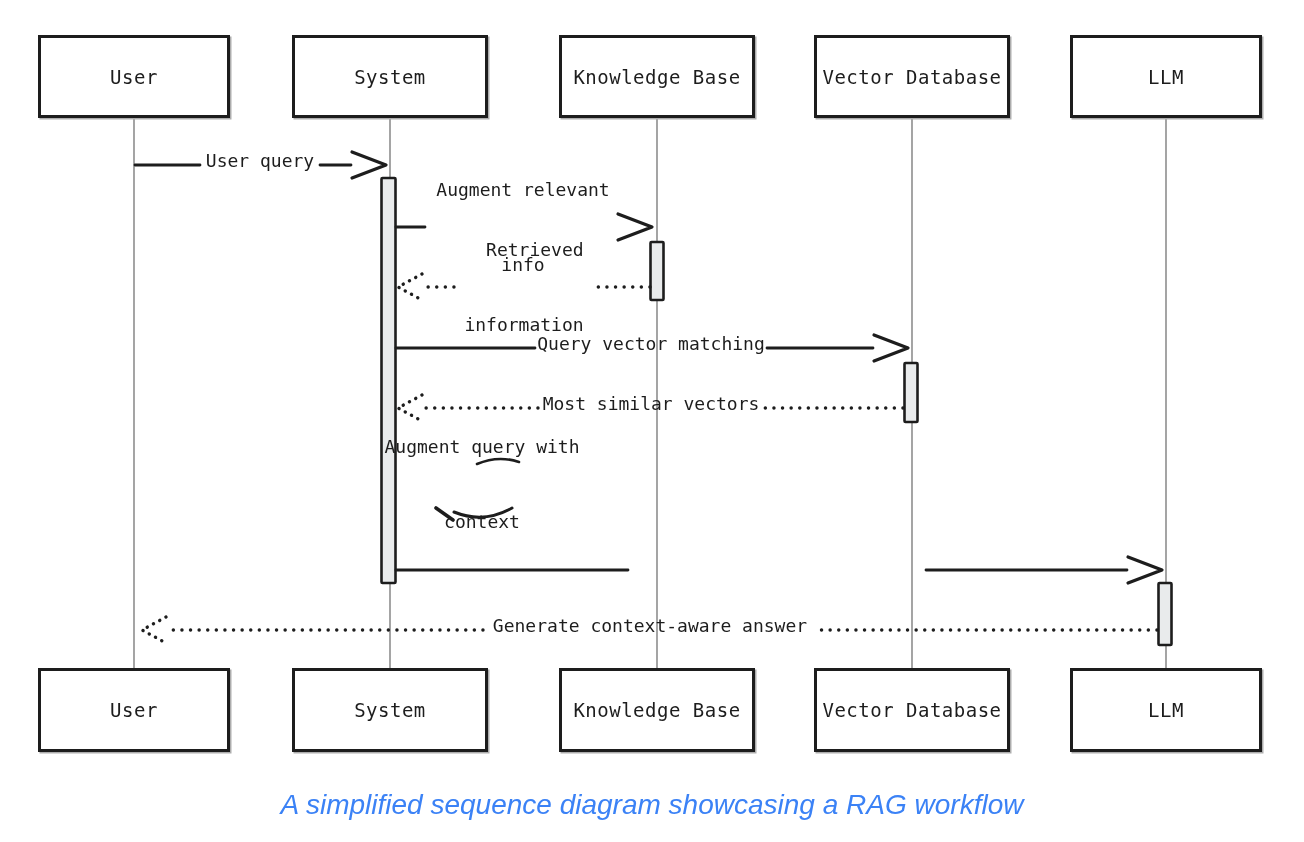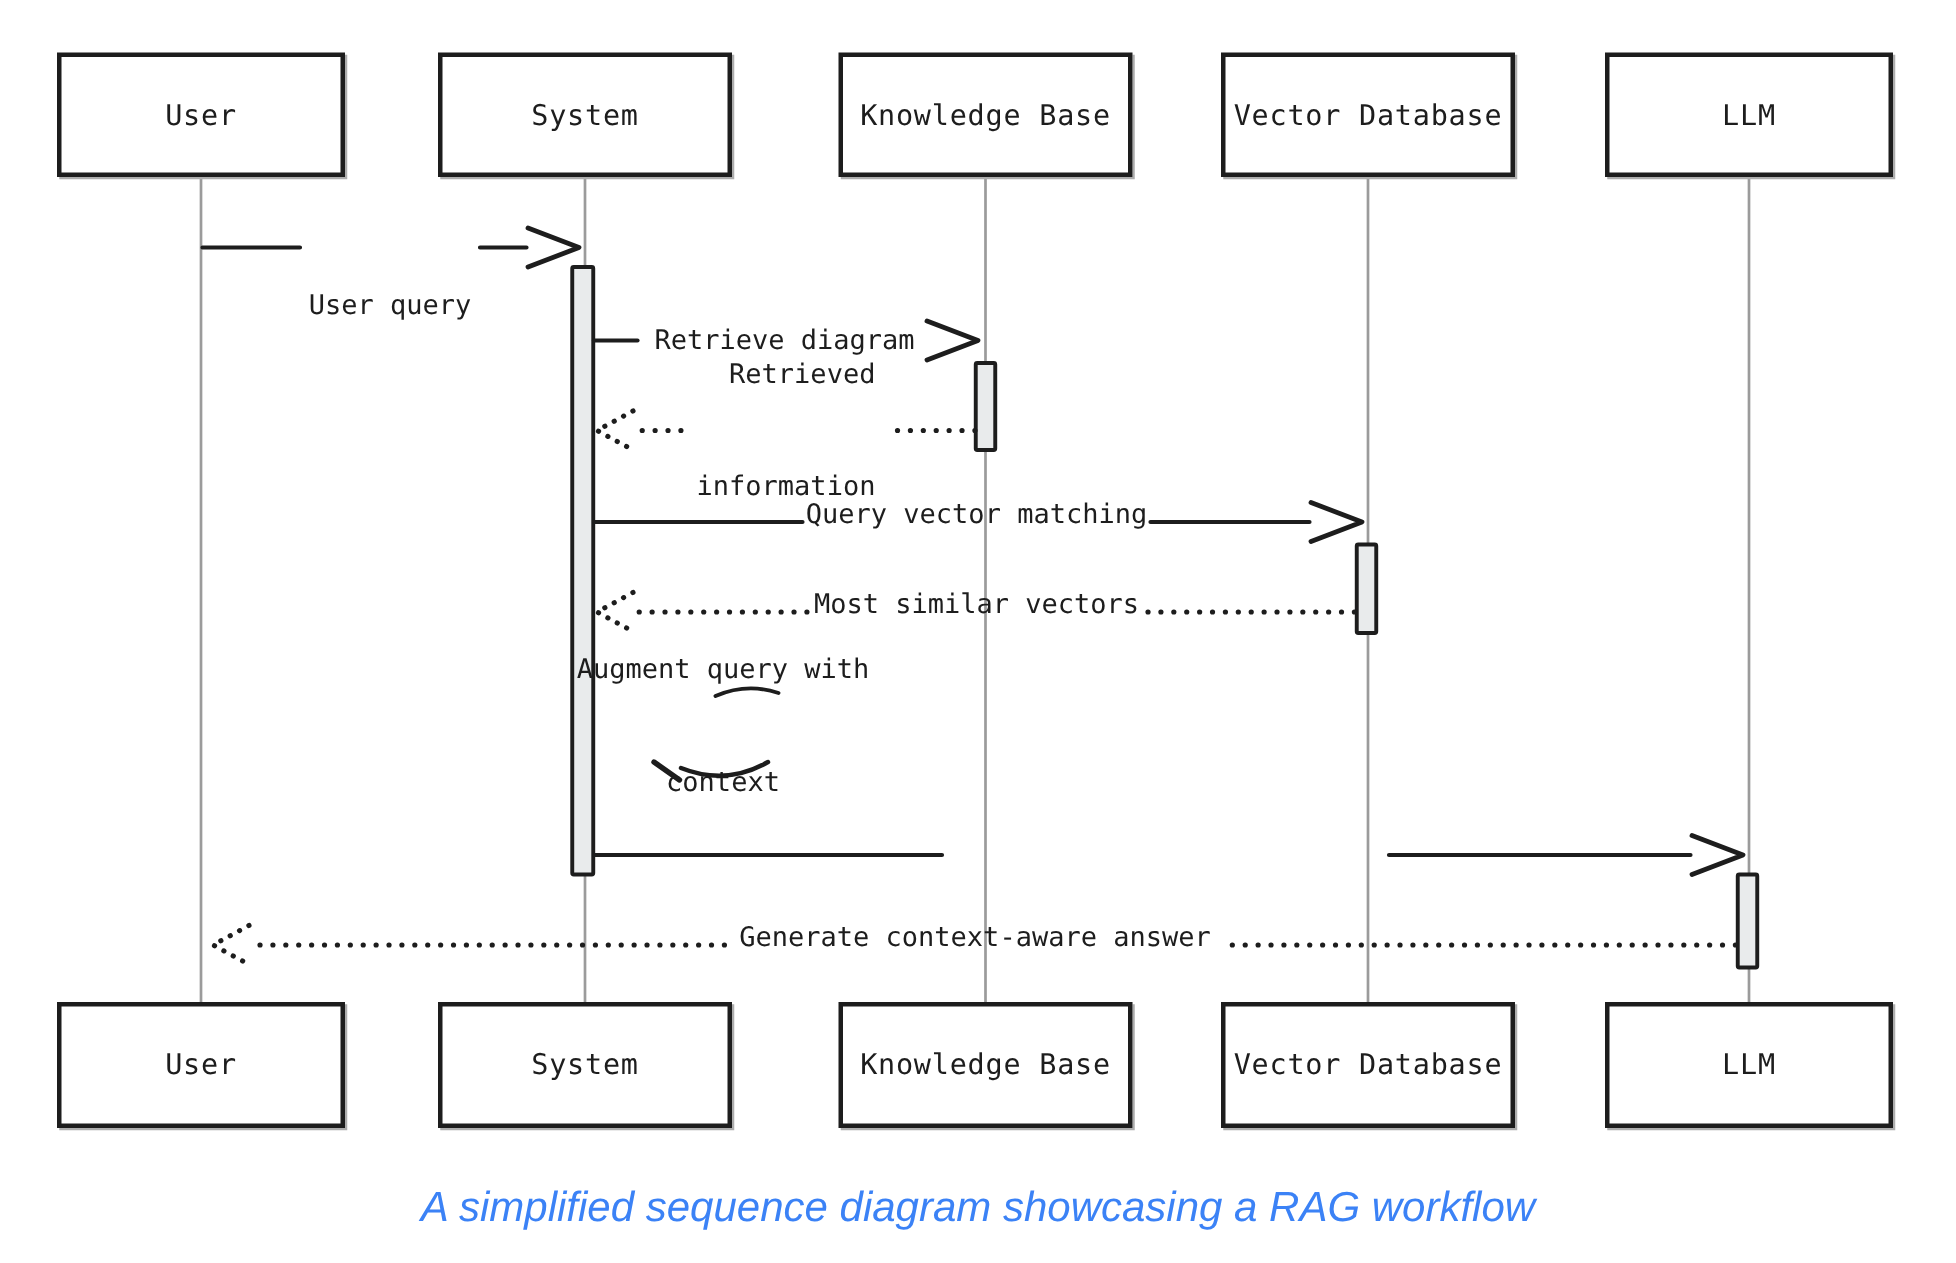--- a/index.html
+++ b/index.html
@@ -95,24 +95,25 @@
   <div class="actor-box" style="left:559px; top:668px; width:196px; height:84px;">
     <span>Knowledge Base</span>
   </div>
   <div class="actor-box" style="left:814px; top:668px; width:196px; height:84px;">
     <span>Vector Database</span>
   </div>
   <div class="actor-box" style="left:1070px; top:668px; width:192px; height:84px;">
     <span>LLM</span>
   </div>
 
-  <div class="msg-label" style="left:260px; top:160px;margin-top:44px;">User query</div>
+  <div class="msg-label" style="left:260px; top:160px;">User query</div>
 
   <div class="msg-label" style="left:523px; top:227px;">
-    <div>Retrieve diagram</div>
+    <div>Augment relevant</div>
+    <div>info</div>
   </div>
 
   <div class="msg-label" style="left:524px; top:287px;text-align:right;">
     <div>Retrieved</div>
     <div>information</div>
   </div>
 
   <div class="msg-label" style="left:651px; top:343px;">Query vector matching</div>
 
   <div class="msg-label" style="left:651px; top:403px;">Most similar vectors</div>

